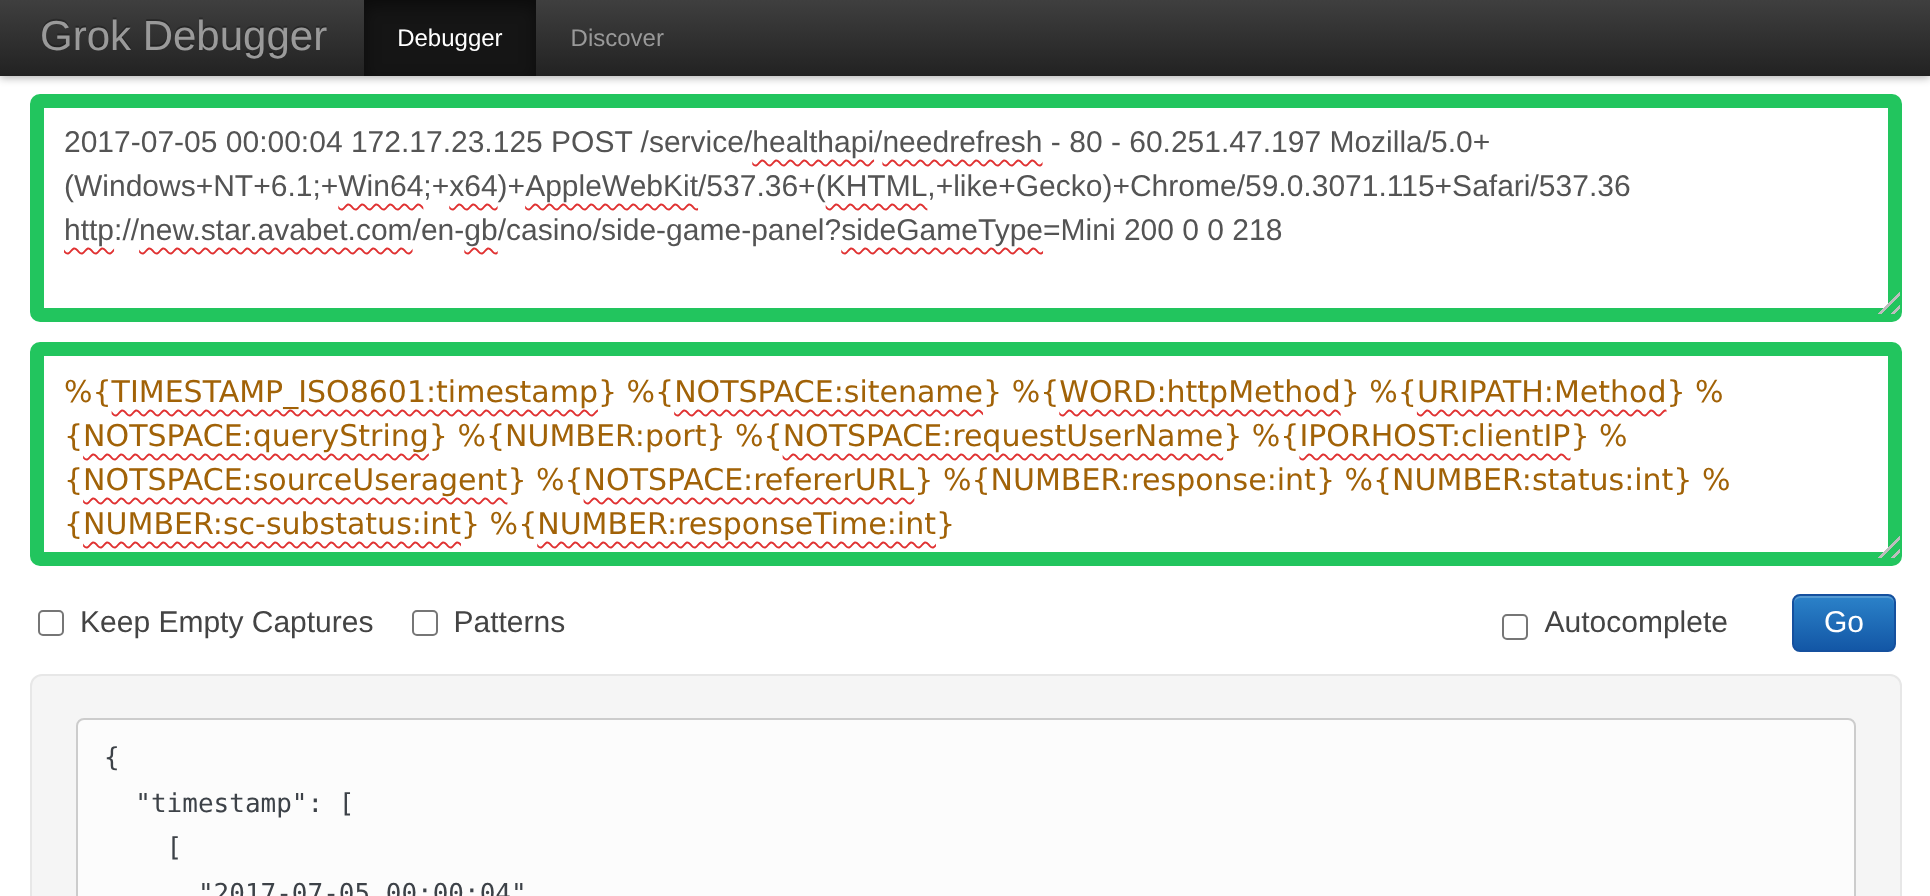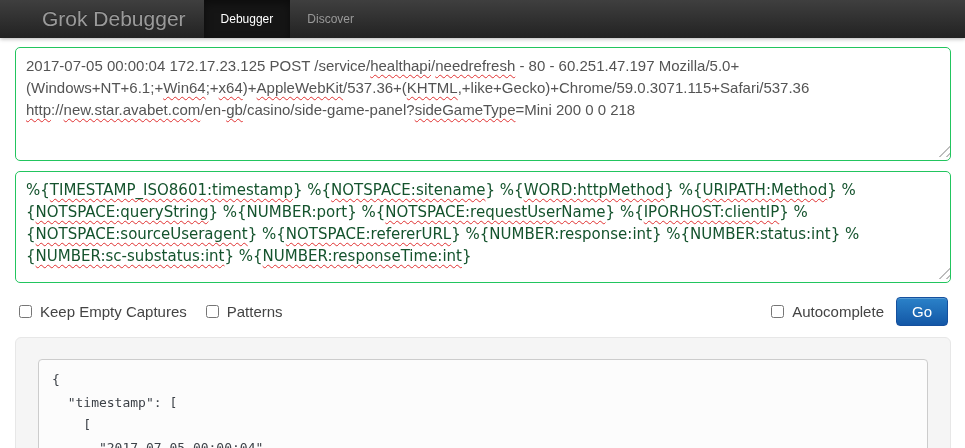--- a/index.html
+++ b/index.html
@@ -2,52 +2,52 @@
 <html style="--accent-blue: #1f6fbb; --navbar-bg: #2b2b2b; --navbar-active-bg: #151515; --navbar-text: #999999; --status-red-squiggle: #e03131; --well-bg: #f5f5f5;"><head>
 <meta charset="utf-8">
 <style>
   * { box-sizing: border-box; }
   html,body { margin:0; padding:0; background:#fff; }
   body { font-family:"Liberation Sans",sans-serif; }
   .page { position:relative; width:965px; height:448px; overflow:hidden; background:#fff; }
 
   
   .navbar { height:38px; background:linear-gradient(#3f3f3f,#222); display:flex; align-items:flex-start;
-            box-shadow:0 1px 4px rgba(0,0,0,.3);padding-left:22px; }
+            box-shadow:0 1px 4px rgba(0,0,0,.3); }
   .brand { color:#9a9a9a; font-size:21px; line-height:38px; padding:0 18px 0 20px; text-decoration:none;
            text-shadow:0 -1px 0 rgba(0,0,0,.25); cursor:pointer; }
   .tabs { display:flex; list-style:none; margin:0; padding:0; }
   .tabs li { display:flex; }
   .tabs a { display:flex; align-items:center; height:38px; padding:0 17px; color:#999; font-size:12px;
             text-decoration:none; cursor:pointer; }
   .tabs li.active a { background:#151515; color:#fff; box-shadow:inset 0 3px 8px rgba(0,0,0,.45); }
 
   
   .main { padding:9px 15px 0 15px; }
 
-  .editor { position:relative; width:936px; background:#fff; border:1px solid #22c55e; border-radius:5px;
+  .editor { position:relative; width:936px; background:#fff; border:7px solid #22c55e; border-radius:5px;
             padding:7px 10px; font-size:15px; line-height:22px; color:#545454;
             white-space:pre-wrap; overflow-wrap:anywhere; word-break:break-word; overflow:hidden; cursor:text; }
   .editor.log { height:114px; margin-bottom:10px; }
-  .editor.pattern { height:112px; margin-bottom:13px; font-family:"DejaVu Sans",sans-serif; color:#14532d; }
+  .editor.pattern { height:112px; margin-bottom:13px; font-family:"DejaVu Sans",sans-serif; color:#a16207; }
 
   .sq { text-decoration-line:underline; text-decoration-style:wavy;
         text-decoration-color:var(--status-red-squiggle,#e03131); text-decoration-thickness:1px;
         text-underline-offset:3px; text-decoration-skip-ink:none; }
 
   .grip { position:absolute; right:2px; bottom:2px; width:12px; height:12px; cursor:se-resize;
           clip-path:polygon(100% 0,100% 100%,0 100%);
           background:repeating-linear-gradient(135deg,#bdbdbd 0 1.5px,transparent 1.5px 4.5px); }
 
   
   .options { display:flex; align-items:center; height:30px; margin:0 2px 11px 4px; font-size:15px; color:#444; }
   .cb { display:flex; align-items:center; margin-right:19px; cursor:pointer; white-space:nowrap; }
   .cb input { width:13px; height:13px; margin:0 8px 0 0; cursor:pointer; }
   .spacer { flex:1; }
-  .cb.auto { margin-right:12px; }
+  .cb.auto { margin-right:32px;align-items:flex-end; }
   .go { background:linear-gradient(#2b82c9,#1357a6); color:#fff; border:1px solid #15509e; border-radius:4px;
         font-size:15px; font-family:inherit; padding:5px 15px; height:29px; cursor:pointer;
         box-shadow:inset 0 1px 0 rgba(255,255,255,.2); }
 
   
   .well { background:#f5f5f5; border:1px solid #e7e7e7; border-radius:6px; padding:21px 22px;
           width:936px; height:300px; }
   .well pre { margin:0; background:#fcfcfc; border:1px solid #ccc; border-radius:4px; padding:9px 13px;
               font-family:"DejaVu Sans Mono",monospace; font-size:13px; line-height:22.5px; color:#3d4248;
               min-height:240px; white-space:pre; overflow:hidden; }

